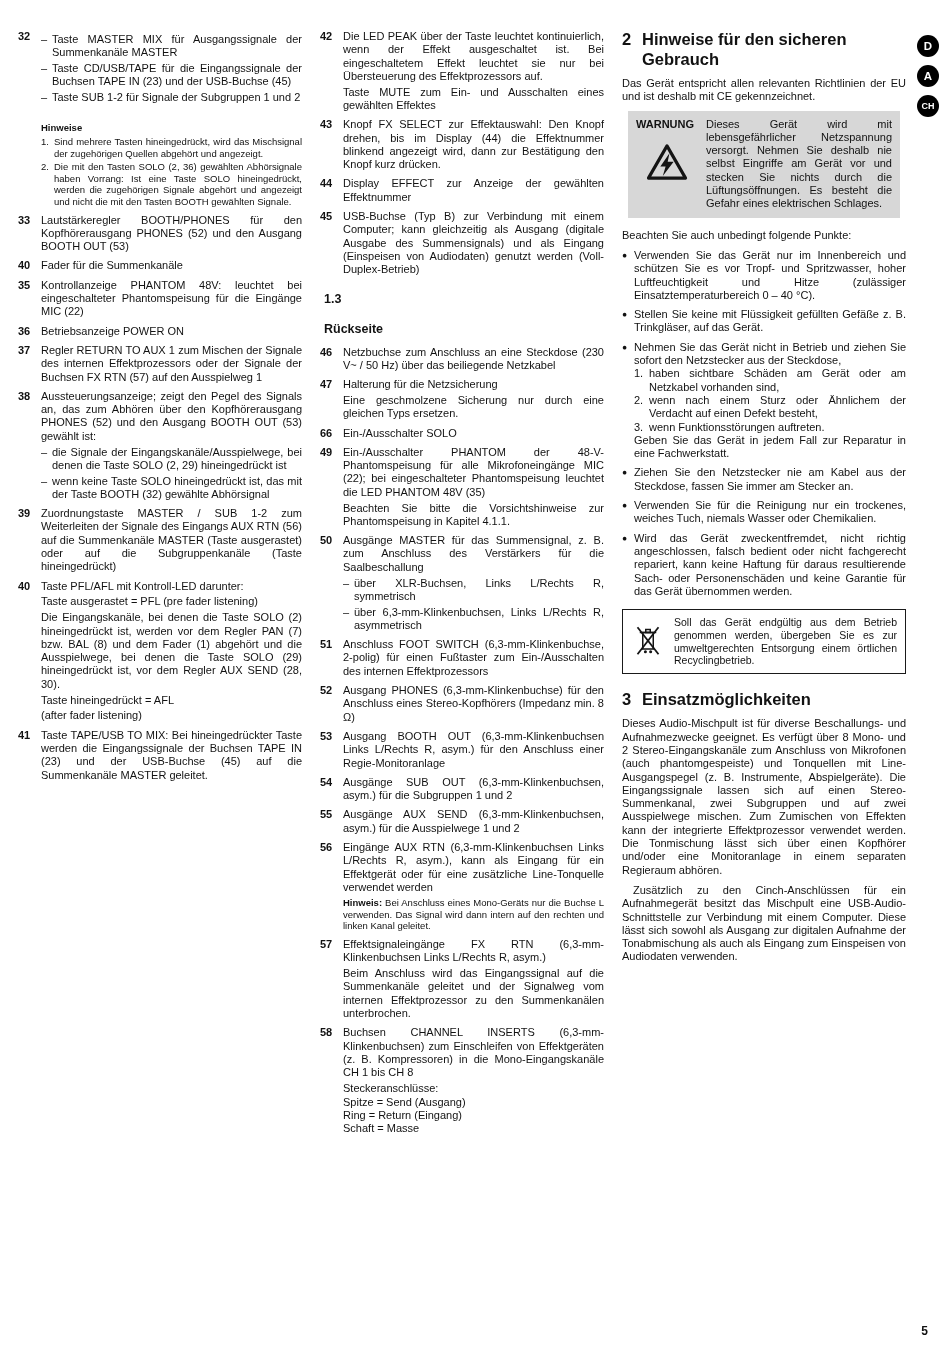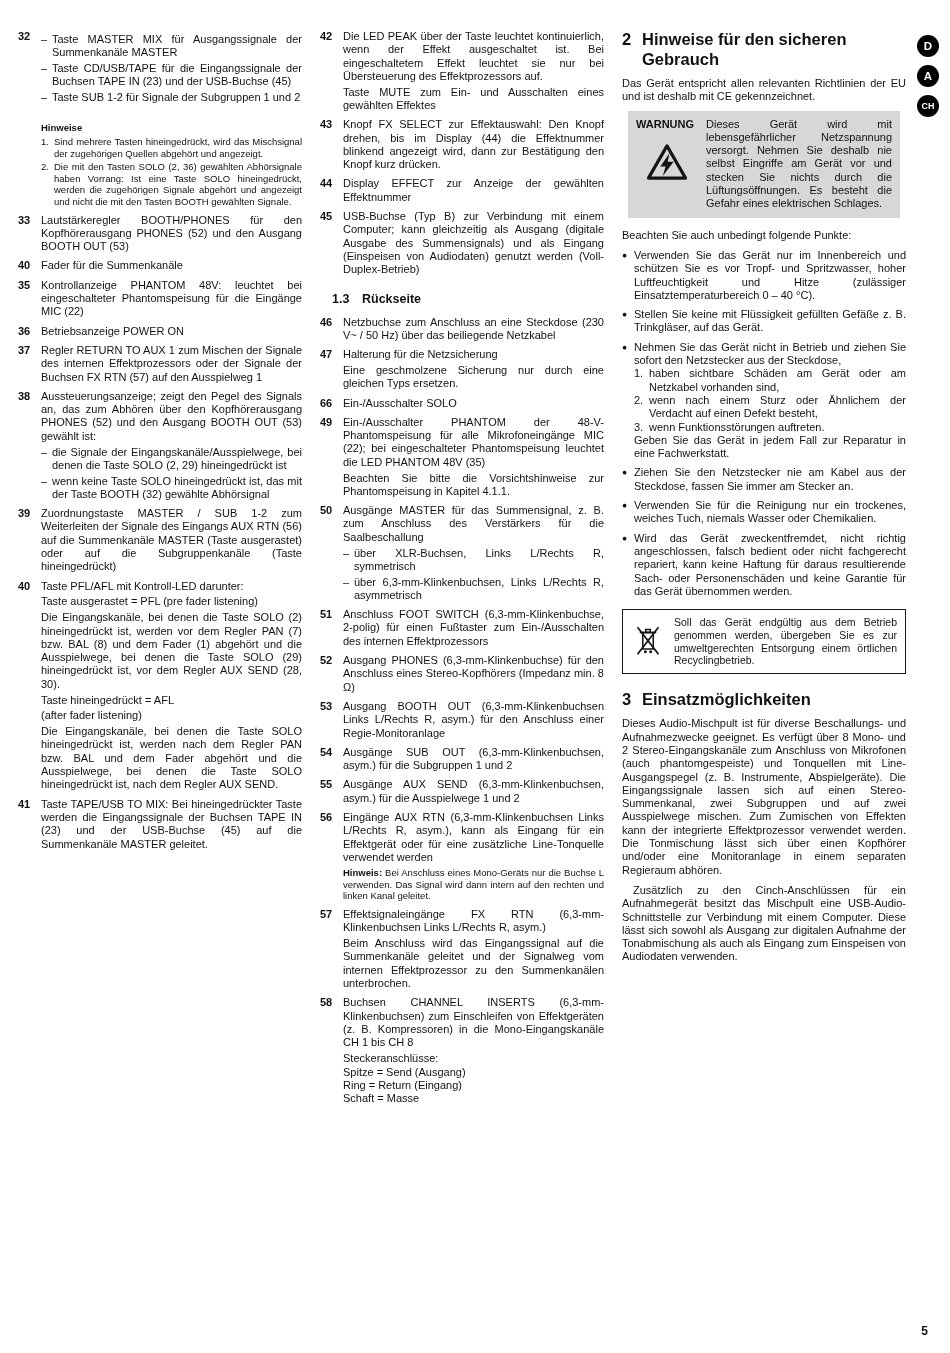--- a/index.html
+++ b/index.html
@@ -29,21 +29,21 @@
   .dash-txt { flex:1; min-width:0; text-align:justify; hyphens:auto; }
 
   .notes-head { font-size:9.5px; line-height:12px; font-weight:bold; margin-top:18px; }
   .note { display:flex; font-size:9.5px; line-height:11.6px; margin-top:2px; }
   .note-num { flex:0 0 13px; }
   .note-txt { flex:1; min-width:0; text-align:justify; hyphens:auto; }
 
   .small-p { font-size:9.5px; line-height:11.6px; text-align:justify; margin-top:3px; hyphens:auto; }
   .small-p .lead { font-weight:bold; }
 
-  .h2 { display:flex; font-weight:bold; font-size:12.5px; line-height:15px; margin:15px 12px 9px; }
+  .h2 { display:flex; font-weight:bold; font-size:12.5px; line-height:15px; margin:15px 4px 9px;flex-direction:column; }
   .h2-num { flex:0 0 30px; }
 
   .h1 { display:flex; font-weight:bold; font-size:16.5px; line-height:19.5px; margin:0 0 8px; }
   .h1-num { flex:0 0 20px; }
   .col > * + .h1 { margin-top:16px; }
   .col > .p { margin-bottom:7px; }
 
   .warnbox { display:flex; gap:8px; background:#d7d7d7; padding:7px 8px; margin:2px 6px 11px; }
   .warn-left { flex:0 0 62px; }
   .warn-label { font-weight:bold; font-size:11px; line-height:13.3px; }
@@ -161,21 +161,20 @@
           </div>
         </div>
         <div class="item">
           <span class="item-num">40</span>
           <div class="item-body">
             <div class="p">Taste PFL/AFL mit Kontroll-LED darunter:</div>
             <div class="p">Taste ausgerastet = PFL (pre fader listening)</div>
             <div class="p">Die Eingangskanäle, bei denen die Taste SOLO (2) hineingedrückt ist, werden vor dem Regler PAN (7) bzw. BAL (8) und dem Fader (1) abgehört und die Ausspielwege, bei denen die Taste SOLO (29) hineingedrückt ist, vor dem Regler AUX SEND (28, 30).</div>
             <div class="p">Taste hineingedrückt = AFL</div>
             <div class="p">(after fader listening)</div>
-            <div class="p">Die Eingangskanäle, bei denen die Taste SOLO hineingedrückt ist, werden nach dem Regler PAN bzw. BAL und dem Fader abgehört und die Ausspielwege, bei denen die Taste SOLO hineingedrückt ist, nach dem Regler AUX SEND.</div>
           </div>
         </div>
         <div class="item">
           <span class="item-num">41</span>
           <div class="item-body">
             <div class="p">Taste TAPE/USB TO MIX: Bei hineingedrückter Taste werden die Eingangssignale der Buchsen TAPE IN (23) und der USB-Buchse (45) auf die Summenkanäle MASTER geleitet.</div>
           </div>
         </div>
       </div>
     <div class="col">

